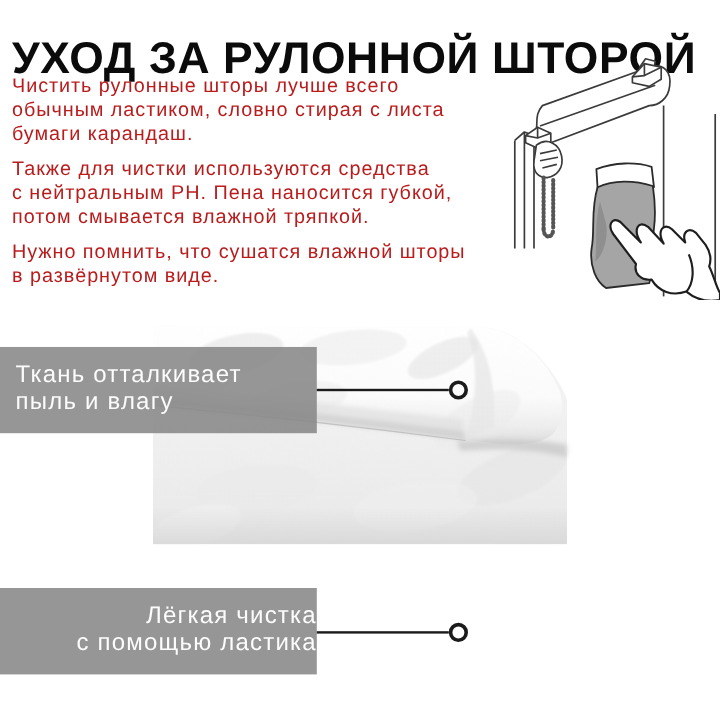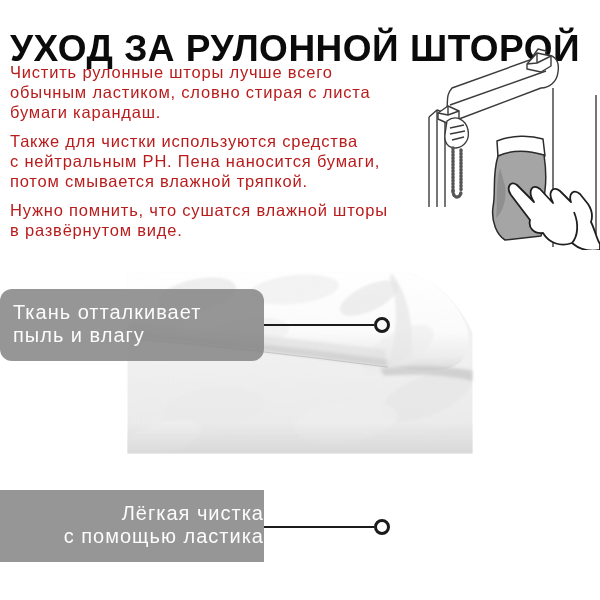--- a/index.html
+++ b/index.html
@@ -24,21 +24,21 @@
   .illus{position:absolute; left:403px; top:44px; width:197px; height:206px;}
   
   .photo{position:absolute; left:0; top:255px; width:600px; height:345px;}
   
   .callout-box{
     position:absolute; left:0; width:264px; height:72px;
     background:rgba(135,135,135,.88);
     color:#fcfcfc; font-size:20px; line-height:23px; letter-spacing:1px;
     padding:12px 0 0 13px; box-sizing:border-box; white-space:pre-line;
   }
-  #callout1-box{top:289px;border-radius:12px;}
+  #callout1-box{top:289px;}
   #callout2-box{top:490px;text-align:right;}
   .callout-line{
     position:absolute; left:264px; width:110px; height:0;
     border-top:2.5px solid #1b1b1b;
   }
   #callout1-line{top:324px;}
   #callout2-line{top:526px;}
   .callout-ring{
     position:absolute; left:374px; width:10px; height:10px;
     border:3px solid #1b1b1b; border-radius:50%; background:transparent;
@@ -51,21 +51,21 @@
 
 <div id="poster">
 
   <h1 class="title">УХОД ЗА РУЛОННОЙ ШТОРОЙ</h1>
 
   <div class="paras">
     <p class="para">Чистить рулонные шторы лучше всего
 обычным ластиком, словно стирая с листа
 бумаги карандаш.</p>
     <p class="para">Также для чистки используются средства
-с нейтральным PH. Пена наносится бумаги,
+с нейтральным PH. Пена наносится губкой,
 потом смывается влажной тряпкой.</p>
     <p class="para">Нужно помнить, что сушатся влажной шторы
 в развёрнутом виде.</p>
   </div>
 
   <div class="illus">
     <svg width="197" height="206" viewBox="403 44 197 206" xmlns="http://www.w3.org/2000/svg">
       <g fill="none" stroke="#3b3b3b" stroke-width="1.4" stroke-linejoin="round">
 
         <g>

